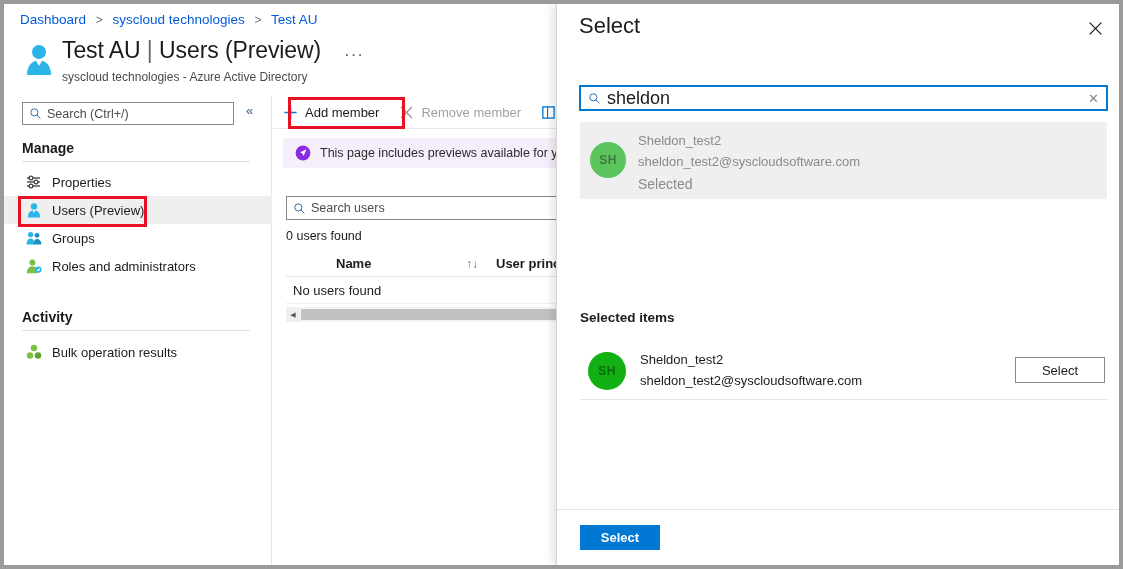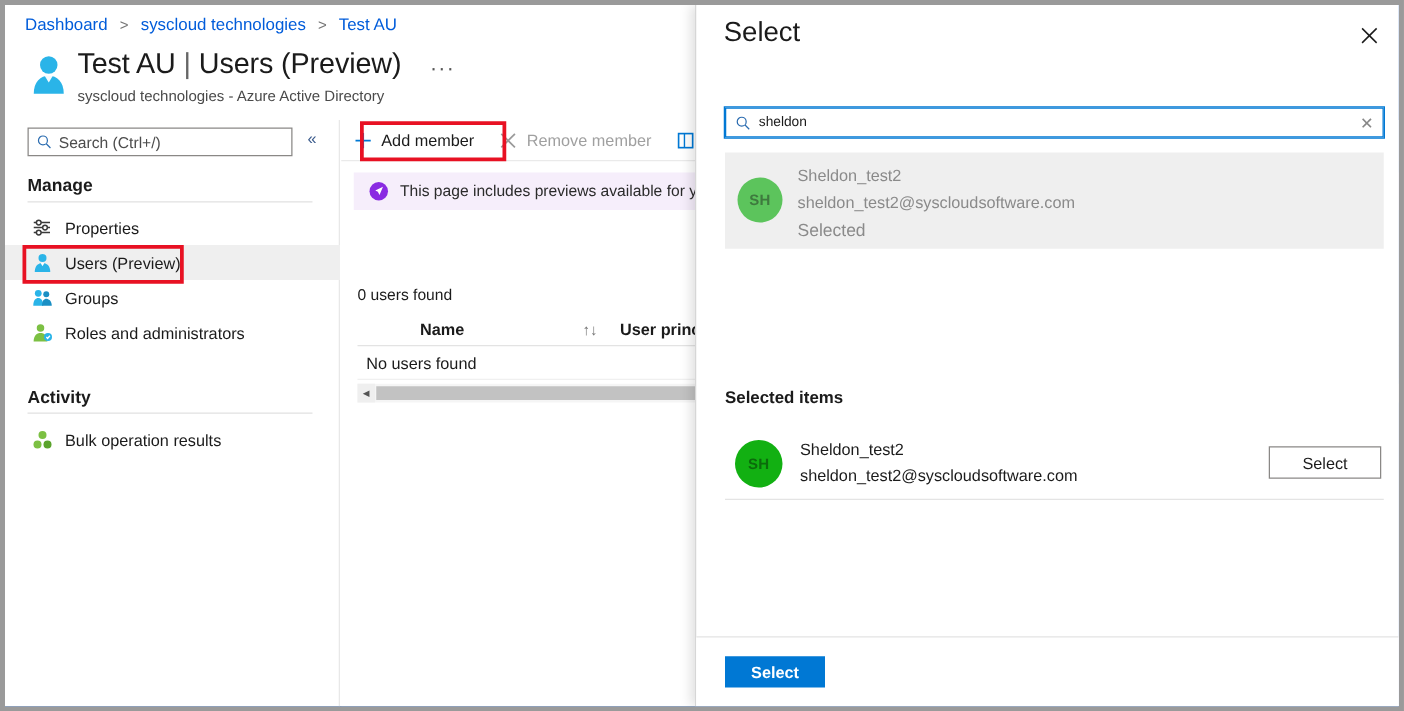--- a/index.html
+++ b/index.html
@@ -17,21 +17,21 @@
     width: 1123px;
     height: 569px;
     background: #9a9a9a;
   }
 
   
   #page {
     position: absolute;
     left: 4px; top: 4px;
     width: 1115px; height: 561px;
-    background: #3b82f6;
+    background: #6d28d9;
     overflow: hidden;
   }
 
   
   #azure {
     position: absolute;
     left: 0; top: 0;
     width: 1115px; height: 561px;
     background: #ffffff;
   }
@@ -317,21 +317,21 @@
     outline: 1px solid #0078d4;
     background: #fff;
     display: flex;
     align-items: center;
     padding-left: 7px;
   }
   .panel-search .mag { width: 13px; height: 13px; flex: none; }
   .panel-search input {
     border: 0; outline: 0;
     font-family: "Liberation Sans", sans-serif;
-    font-size: 11px;
+    font-size: 18px;
     color: #1b1b1b;
     margin-left: 6px;
     width: 470px;
     background: transparent;
   }
   .panel-search .clear {
     margin-left: auto;
     margin-right: 7px;
     font-size: 13px;
     color: #888;
@@ -560,20 +560,27 @@
       </div>
 
       <div class="preview-banner">
         <svg class="pico" viewBox="0 0 16 16">
           <circle cx="8" cy="8" r="7.4" fill="#8a2be2"></circle>
           <path d="M11.4 4.3 L5.2 7.3 L7.3 8.4 L8.6 10.9 Z" fill="#ffffff"></path>
         </svg>
         <span class="ptxt">This page includes previews available for yo</span>
       </div>
 
+      <div class="users-search-wrap">
+        <svg class="mag" viewBox="0 0 16 16">
+          <circle cx="6.6" cy="6.6" r="4.4" fill="none" stroke="#2b6cb0" stroke-width="1.2"></circle>
+          <line x1="9.9" y1="9.9" x2="14" y2="14" stroke="#2b6cb0" stroke-width="1.2"></line>
+        </svg>
+        <input type="text" placeholder="Search users" style="">
+      </div>
 
       <div class="users-count">0 users found</div>
 
       <div class="tbl-head">
         <span class="th-name">Name</span>
         <span class="th-sort">↑↓</span>
         <span class="th-upn">User principal n.</span>
       </div>
 
       <div class="tbl-row">

